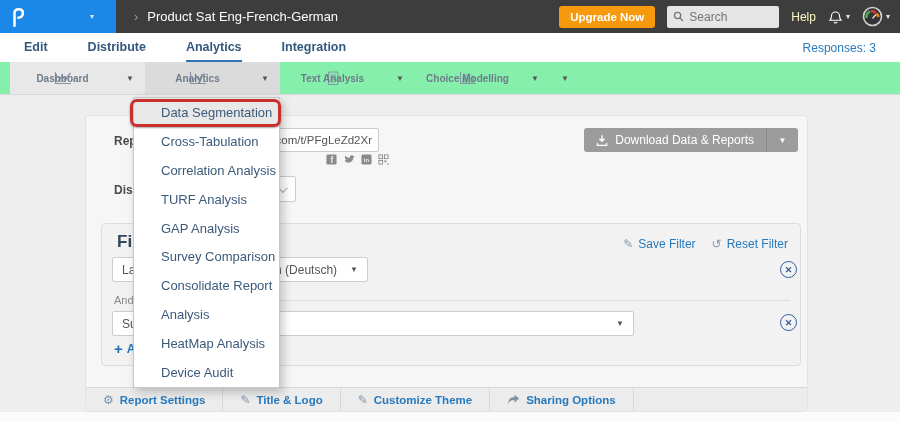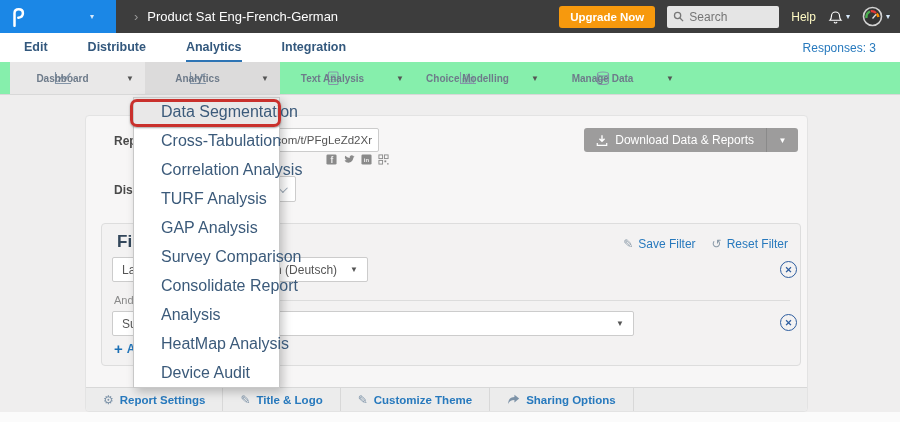--- a/index.html
+++ b/index.html
@@ -65,21 +65,21 @@
   .add-plus { color:#1b6fb5; font-size:15px; font-weight:bold; line-height:1; }
   .add-lbl { color:#2779bd; font-size:12px; font-weight:bold; }
 
   
   .ftabs { position:absolute; left:0; right:0; bottom:0; height:24px; background:#ececec; border-top:1px solid #d8d8d8; border-radius:0 0 4px 4px; display:flex; }
   .ftab { display:flex; align-items:center; gap:6px; padding:0 17px; border-right:1px solid #d8d8d8; color:#2779bd; font-size:11.5px; font-weight:bold; cursor:pointer; }
   .ftab .ic { color:#7d93a8; font-size:12px; font-weight:normal; }
 
   
   .menu { position:absolute; left:133px; top:97px; width:147px; height:291px; background:#fff; border:1px solid #c8c8c8; box-shadow:3px 4px 9px rgba(0,0,0,0.22); z-index:50; display:flex; flex-direction:column; }
-  .menu-item { flex:1; display:flex; align-items:center; padding-left:27px; font-size:16px; color:#3b5a7a; cursor:pointer; white-space:nowrap; }
+  .menu-item { flex:1; display:flex; align-items:center; padding-left:27px; font-size:13px; color:#3b5a7a; cursor:pointer; white-space:nowrap; }
   .menu-item.hovered { background:#e9e8e8; }
   .redbox { position:absolute; left:130px; top:99px; width:151px; height:28px; border:3px solid #c9302c; border-radius:7px; z-index:60; box-shadow:0 1px 2px rgba(0,0,0,0.35); pointer-events:none; }
 
   .bottomstrip { position:absolute; left:0; top:412px; width:900px; height:10px; background:#fbfbfb; }
 </style>
 </head>
 <body>
 
 <div class="screen">
 
@@ -174,28 +174,20 @@
           <rect x="5" y="7.5" width="2.3" height="5" fill="none" stroke="#8495a8" stroke-width="1"></rect>
           <rect x="9" y="5" width="2.3" height="7.5" fill="none" stroke="#8495a8" stroke-width="1"></rect>
           <rect x="13" y="6.5" width="2.3" height="6" fill="none" stroke="#8495a8" stroke-width="1"></rect>
           <path d="M5.5 5.5 L10 2.5 L14.5 4" fill="none" stroke="#8495a8" stroke-width="0.9" stroke-dasharray="1.5 1.5"></path>
         </svg>
         <span class="lbl">Choice Modelling</span>
       </div>
       <div class="tb-caret">▼</div>
     </div>
     <div class="tblock">
-      <div class="tb-btn">
-        <svg width="16" height="15" viewBox="0 0 16 15">
-          <ellipse cx="8" cy="3" rx="5.5" ry="2" fill="none" stroke="#8495a8" stroke-width="1.1"></ellipse>
-          <path d="M2.5 3 V11.5 C2.5 12.6 5 13.5 8 13.5 C11 13.5 13.5 12.6 13.5 11.5 V3" fill="none" stroke="#8495a8" stroke-width="1.1"></path>
-          <path d="M2.5 6.8 C2.5 7.9 5 8.8 8 8.8 C11 8.8 13.5 7.9 13.5 6.8" fill="none" stroke="#8495a8" stroke-width="1.1"></path>
-        </svg>
-        <span class="lbl">Manage Data</span>
-      </div>
       <div class="tb-caret">▼</div>
     </div>
   </div>
 
   <div class="card">
     <span class="lbl" style="left:28px; top:18px;">Report</span>
     <input class="url-input" type="text" value="o.com/t/PFgLeZd2Xr" style="">
 
     <div class="social-row">
       <svg width="11" height="11" viewBox="0 0 12 12">

